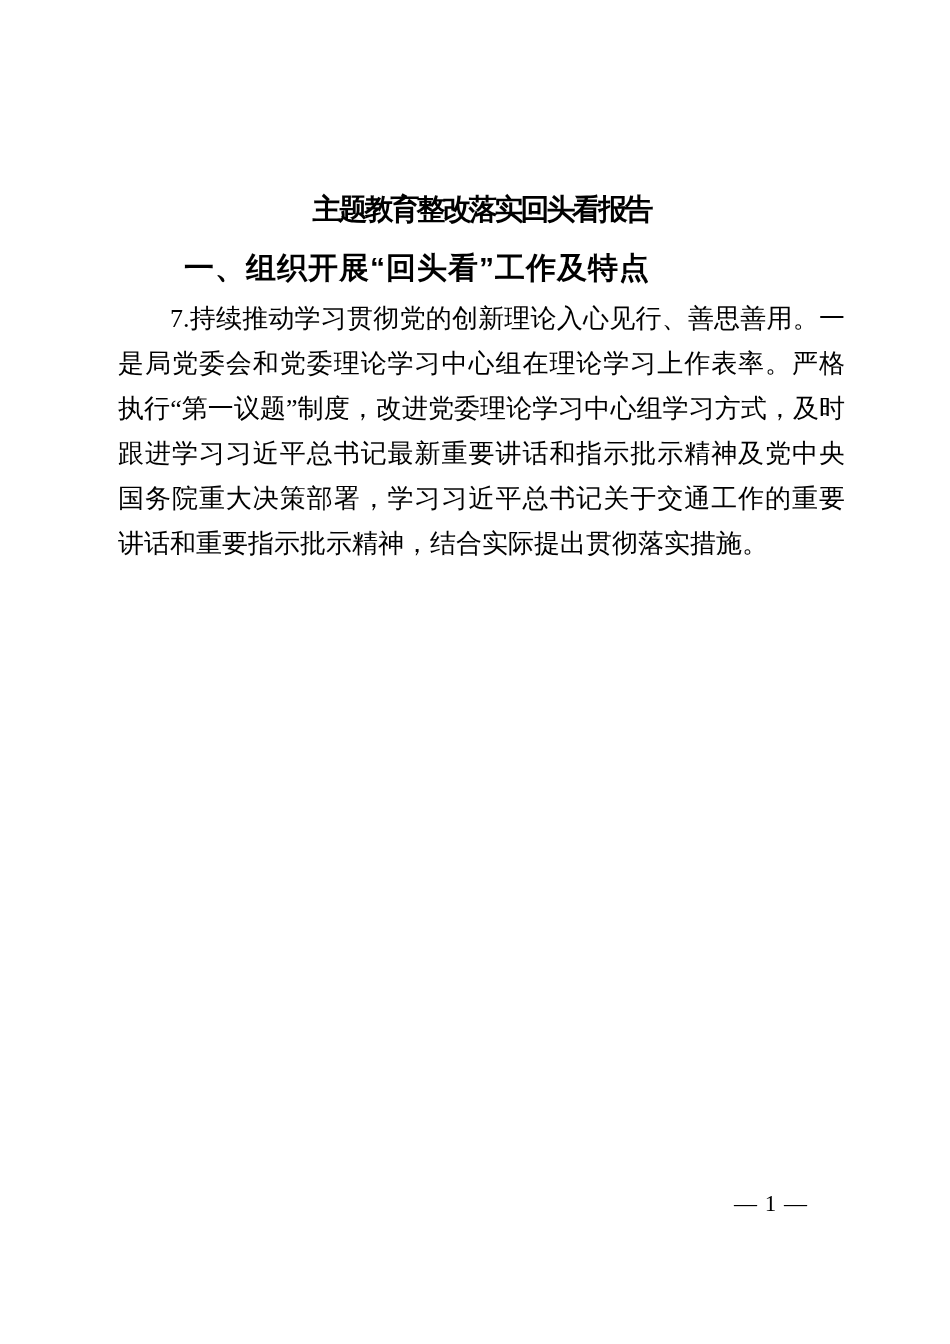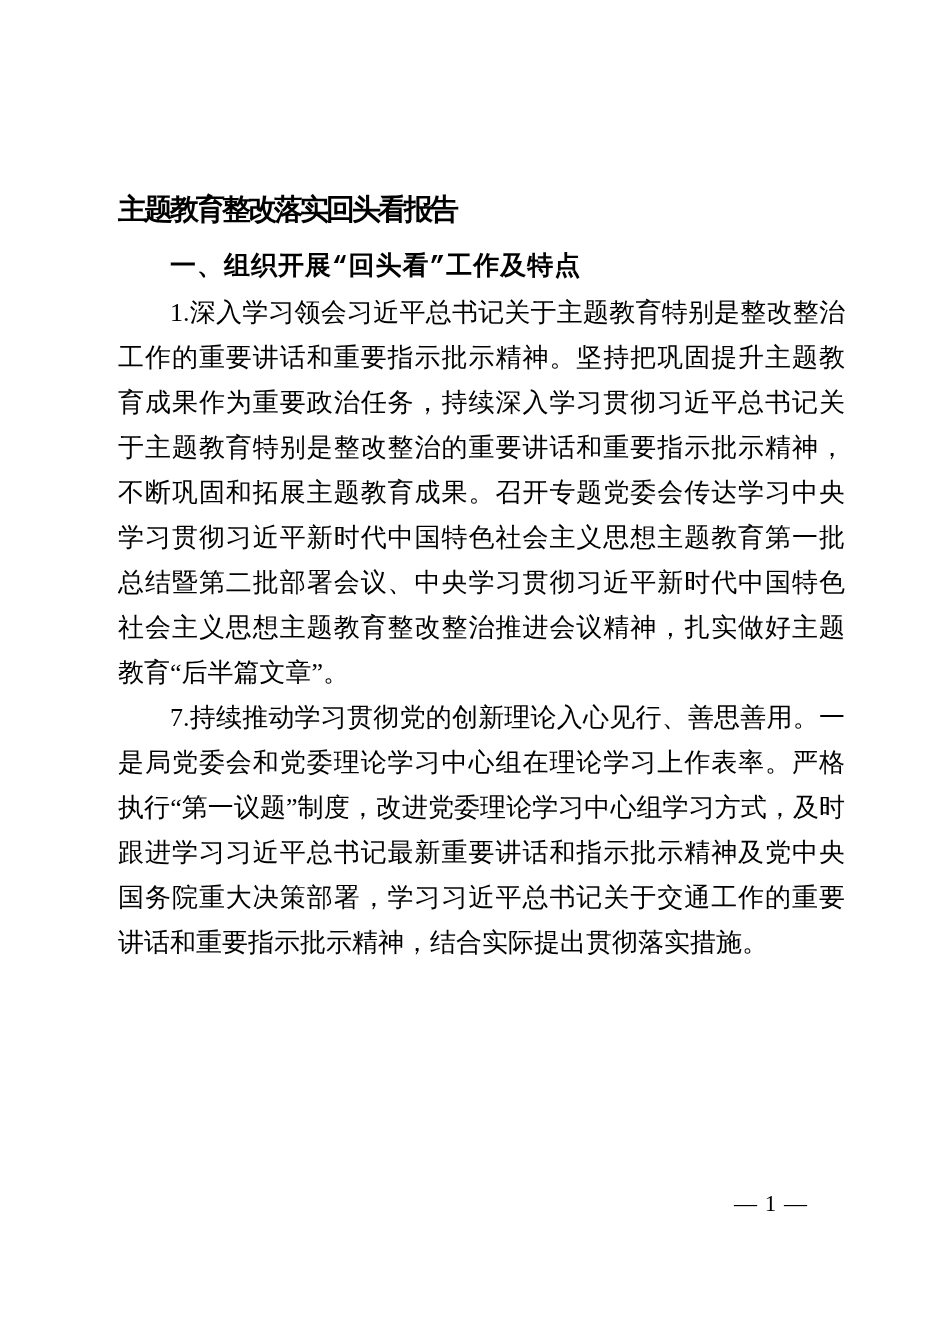--- a/index.html
+++ b/index.html
@@ -17,58 +17,57 @@
     overflow: hidden;
     font-family: "Liberation Serif", "DejaVu Serif", serif;
     color: #000000;
   }
   .doc-title {
     margin: 0 0 16px 0;
     font-size: 29px;
     line-height: 40px;
     font-weight: bold;
     letter-spacing: -3px;
-    text-align: left;
+    text-align: center;
     font-family: "Liberation Serif", "DejaVu Serif", serif;
   }
   .body-para {
     margin: 0;
     font-size: 26px;
     line-height: 45px;
     text-align: justify;
     text-justify: inter-ideograph;
     text-indent: 2em;
     font-weight: normal;
   }
   .section-heading {
-    margin: 0;
-    font-size: 26px;
+    margin: 6px;
+    font-size: 30px;
     line-height: 45px;
     font-weight: bold;
     text-indent: 2em;
     letter-spacing: 1px;
-    font-family: Liberation Mono, monospace;
+    font-family: Liberation Sans, sans-serif;
   }
   .page-number {
     position: absolute;
     top: 1191px;
     right: 142px;
     font-size: 23px;
     letter-spacing: 1px;
     color: #000000;
     font-family: "Liberation Serif", "DejaVu Serif", serif;
   }
 </style>
 </head>
 <body>
 
 <div class="page">
   <h1 class="doc-title">主题教育整改落实回头看报告</h1>
 
 
   <h2 class="section-heading">一、组织开展“回头看”工作及特点</h2>
 
-  <p class="body-para">1.深入学习领会习近平总书记关于主题教育特别是整改整治工作的重要讲话和重要指示批示精神。坚持把巩固提升主题教育成果作为重要政治任务，持续深入学习贯彻习近平总书记关于主题教育特别是整改整治的重要讲话和重要指示批示精神，不断巩固和拓展主题教育成果。召开专题党委会传达学习中央学习贯彻习近平新时代中国特色社会主义思想主题教育第一批总结暨第二批部署会议、中央学习贯彻习近平新时代中国特色社会主义思想主题教育整改整治推进会议精神，扎实做好主题教育“后半篇文章”。</p>
 
   <p class="body-para">7.持续推动学习贯彻党的创新理论入心见行、善思善用。一是局党委会和党委理论学习中心组在理论学习上作表率。严格执行“第一议题”制度，改进党委理论学习中心组学习方式，及时跟进学习习近平总书记最新重要讲话和指示批示精神及党中央国务院重大决策部署，学习习近平总书记关于交通工作的重要讲话和重要指示批示精神，结合实际提出贯彻落实措施。</p>
 
   <div class="page-number">— 1 —</div>
 </div>
 
 </body></html>

